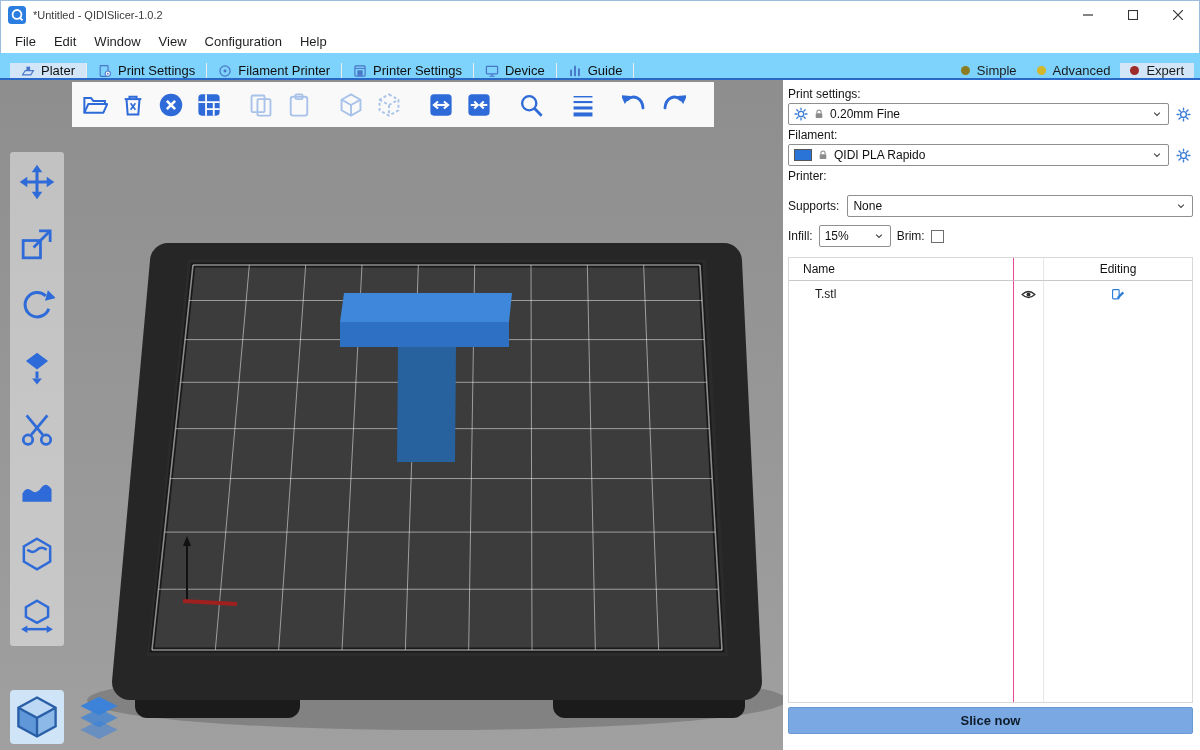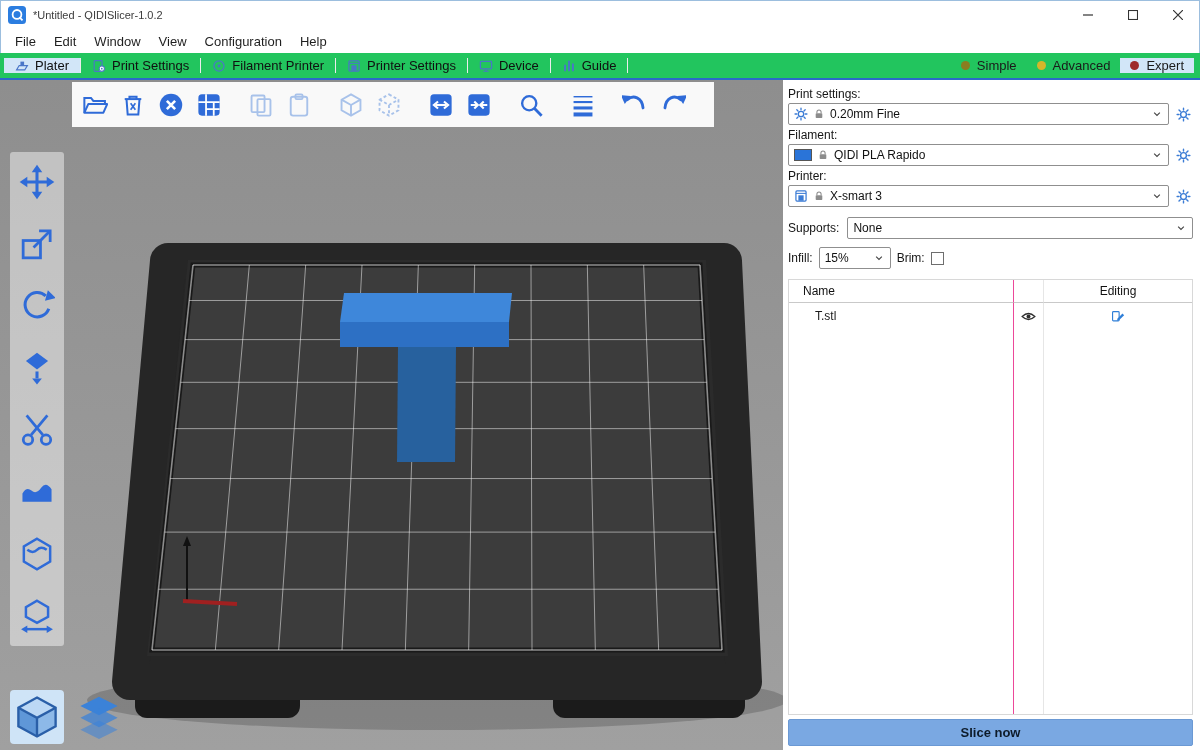--- a/index.html
+++ b/index.html
@@ -8,21 +8,21 @@
 .window{position:relative;width:1200px;height:750px;display:flex;flex-direction:column;background:#fff;box-shadow:inset 0 0 0 1px #9cbede}
 
 .titlebar{height:30px;display:flex;align-items:center;padding-left:8px}
 .title-text{font-size:11px;color:#3c3c3c;margin-left:7px}
 .win-controls{margin-left:auto;display:flex;height:100%}
 .win-btn{width:45px;display:flex;align-items:center;justify-content:center;color:#333;cursor:pointer}
 
 .menubar{height:23px;display:flex;align-items:center;padding-left:6px}
 .menu-item{font-size:13px;color:#1f1f1f;padding:0 9px;cursor:pointer}
 
-.tabbar{height:27px;display:flex;align-items:center;border-bottom:2px solid #2a69c8;padding-left:4px;background:#22c55e}
+.tabbar{height:27px;display:flex;align-items:flex-end;border-bottom:2px solid #2a69c8;padding-left:10px;background:#7dd3fc}
 .tab{display:flex;align-items:center;gap:6px;padding:0 11px;font-size:13px;color:#101010;border-right:1px solid #ececec;cursor:pointer;white-space:nowrap}
 .tab.selected{background:#d2e6f8}
 .tab .ic{color:#4a76c8}
 .modes{margin-left:auto;display:flex;align-items:stretch;margin-right:6px}
 .mode{display:flex;align-items:center;gap:7px;padding:0 10px;font-size:13px;cursor:pointer;white-space:nowrap}
 .mode.selected{background:#d2e6f8}
 .dot{width:9px;height:9px;border-radius:50%;display:inline-block}
 .dot-simple{background:#8b7d1f}
 .dot-advanced{background:#d4b62a}
 .dot-expert{background:#9e2a2a}
@@ -37,21 +37,21 @@
 .sep{width:6px;height:1px}
 
 .left-toolbar{position:absolute;left:10px;top:72px;width:54px;background:rgba(255,255,255,.45);border-radius:3px;display:flex;flex-direction:column;align-items:center;gap:26px;padding:12px 0}
 .lbtn{width:36px;height:36px;display:flex;align-items:center;justify-content:center;color:#2f6bd8;cursor:pointer}
 
 .view-switch{position:absolute;left:10px;bottom:6px;display:flex;gap:8px}
 .vbtn{width:54px;height:54px;display:flex;align-items:center;justify-content:center;cursor:pointer}
 .vbtn.selected{background:#cfe4f7;border-radius:4px}
 .vbtn .ic{color:#2f6bd8}
 
-.sidebar{flex:1;background:#fff;display:flex;flex-direction:column;padding:4px 7px 4px 5px;min-width:0}
+.sidebar{flex:1;background:#fff;display:flex;flex-direction:column;padding:4px 7px 16px 5px;min-width:0}
 .lbl{font-size:12px;color:#151515;margin:3px 0 2px}
 .lbl.inline{margin:0;white-space:nowrap}
 .preset-row{display:flex;align-items:flex-start}
 .combo{height:22px;border:1px solid #8f8f8f;border-radius:2px;background:#fff;display:flex;align-items:center;padding:0 5px;gap:5px;font-size:12px;color:#111;flex:1;min-width:0;cursor:pointer}
 .combo-text{white-space:nowrap;overflow:hidden}
 .combo .chev{margin-left:auto;color:#444;flex:none}
 .gear-btn{width:20px;height:22px;margin-left:4px;display:flex;align-items:center;justify-content:center;color:#3a7bd5;cursor:pointer;flex:none}
 .swatch{width:18px;height:12px;background:#2a74d8;border:1px solid #555;flex:none}
 .c-gear{color:#3a7bd5;flex:none}
 .c-lock{color:#8c8c8c;flex:none}
@@ -574,39 +574,20 @@
             </svg>
         </div>
         <div class="gear-btn">
             <svg class="ic s15">
               <use href="#i-gear"></use>
             </svg>
           </div>
       </div>
 
       <div class="lbl">Printer:</div>
-      <div class="preset-row">
-        <div class="combo">
-          <svg class="ic s14 c-printer">
-              <use href="#i-printer"></use>
-            </svg>
-          <svg class="ic s12 c-lock">
-              <use href="#i-lock"></use>
-            </svg>
-          <span class="combo-text">X-smart 3</span>
-          <svg class="ic s12 chev">
-              <use href="#i-chev"></use>
-            </svg>
-        </div>
-        <div class="gear-btn">
-            <svg class="ic s15">
-              <use href="#i-gear"></use>
-            </svg>
-          </div>
-      </div>
 
       <div class="supports-row">
         <span class="lbl inline">Supports:</span>
         <div class="combo">
           <span class="combo-text">None</span>
           <svg class="ic s12 chev">
               <use href="#i-chev"></use>
             </svg>
         </div>
       </div>

